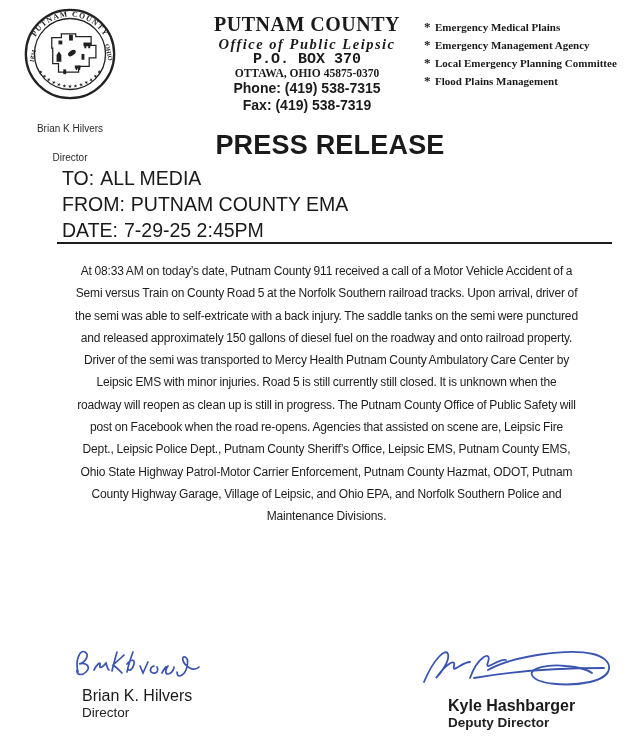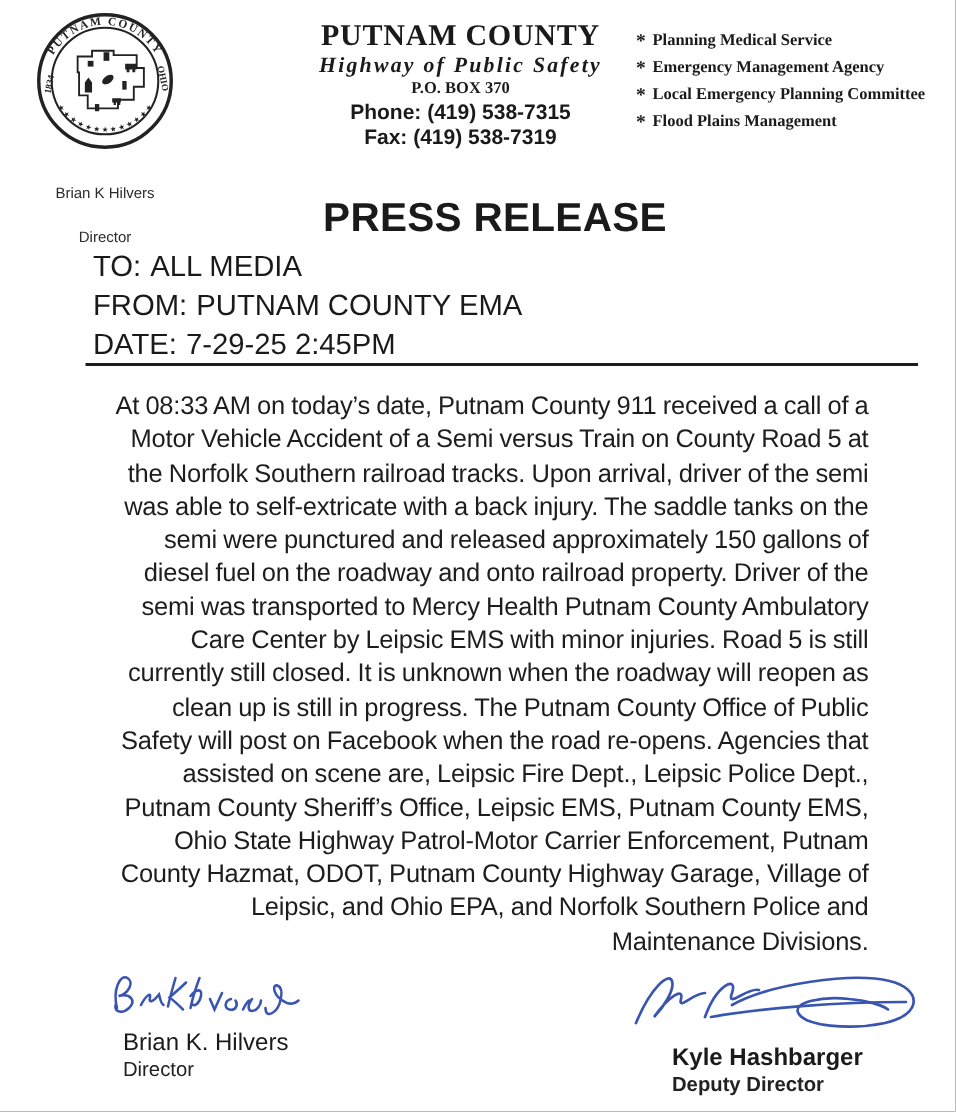--- a/index.html
+++ b/index.html
@@ -7,38 +7,38 @@
     position:relative;width:637px;height:741px;margin:0 auto;
     background:#ffffff;overflow:hidden;
     font-family:"Liberation Sans",sans-serif;color:#1a1a1a;
   }
   
   .seal-wrap{position:absolute;left:12px;top:6px;width:116px;text-align:center;}
   .seal-caption{font-size:10px;line-height:12px;color:#2b2b2b;margin-top:17px;}
   .org-block{position:absolute;left:182px;top:13px;width:250px;text-align:center;}
   .org-name{font-family:"Liberation Serif",serif;font-weight:bold;font-size:20px;letter-spacing:.5px;line-height:22px;}
   .org-office{font-family:"Liberation Serif",serif;font-weight:bold;font-style:italic;font-size:14.5px;letter-spacing:1.5px;line-height:18px;}
-  .org-po{font-family:Liberation Serif, serif;font-weight:bold;font-size:11px;line-height:13px;}
+  .org-po{font-family:Liberation Mono, monospace;font-weight:bold;font-size:15px;line-height:13px;}
   .org-city{font-family:"Liberation Serif",serif;font-weight:bold;font-size:11.5px;line-height:14px;}
   .org-phone,.org-fax{font-weight:bold;font-size:14px;line-height:17px;}
   .services{position:absolute;left:424px;top:21px;width:210px;}
   .service-item{font-family:"Liberation Serif",serif;font-weight:bold;font-size:11px;line-height:12px;margin-bottom:6px;display:flex;}
   .service-bullet{width:11px;flex:0 0 11px;font-size:13px;line-height:12px;}
   
   .title{position:absolute;left:0;top:130px;width:660px;text-align:center;
          font-size:27px;font-weight:bold;letter-spacing:.2px;}
   .memo{position:absolute;left:62px;top:165px;font-size:19.5px;line-height:26px;}
   .memo-line{white-space:nowrap;}
   .memo-label{margin-right:6px;}
   .rule{position:absolute;left:57px;top:242px;width:555px;height:2px;background:#1c1c1c;}
   
   .body-text{
     position:absolute;left:74px;top:260px;width:505px;
-    font-size:17px;line-height:22.3px;letter-spacing:-.15px;word-spacing:-.4px;
-    color:#1d1d1d;text-align:right;
+    font-size:12px;line-height:22.3px;letter-spacing:-.15px;word-spacing:-.4px;
+    color:#1d1d1d;text-align:center;
   }
   
   .sig-left{position:absolute;left:70px;top:642px;width:200px;}
   .sig-right{position:absolute;left:418px;top:638px;width:210px;}
   .sig-script{display:block;}
   .sig-name{font-size:16px;line-height:19px;margin-top:2px;}
   .sig-title{font-size:13.5px;line-height:16px;color:#222;}
   .sig-left .sig-name,.sig-left .sig-title{margin-left:12px;}
   .sig-right .sig-name,.sig-right .sig-title{margin-left:30px;font-weight:bold;}
 </style>
@@ -74,30 +74,31 @@
       <path d="M62,50 h3 v6 h-3 z" fill="#222"></path>
       <path d="M55,62 h6 v3 h-6 z M56,65 h1.6 v1.6 h-1.6 z M59,65 h1.6 v1.6 h-1.6 z" fill="#222"></path>
       <path d="M43,66 h3 v5 h-3 z" fill="#222"></path>
     </svg>
     <div class="seal-caption">Brian K Hilvers</div>
     <div class="seal-caption">Director</div>
   </div>
 
   <div class="org-block">
     <div class="org-name">PUTNAM COUNTY</div>
-    <div class="org-office">Highway of Public Safety</div>
+    <div class="org-office">Office of Public Leipsic</div>
     <div class="org-po">P.O. BOX 370</div>
+    <div class="org-city">OTTAWA, OHIO 45875-0370</div>
     <div class="org-phone">Phone:  (419) 538-7315</div>
     <div class="org-fax">Fax:  (419) 538-7319</div>
   </div>
 
   <div class="services">
     <div class="service-item">
       <span class="service-bullet">*</span>
-      <span>Planning Medical Service</span>
+      <span>Emergency Medical Plains</span>
     </div>
     <div class="service-item">
       <span class="service-bullet">*</span>
       <span>Emergency Management Agency</span>
     </div>
     <div class="service-item">
       <span class="service-bullet">*</span>
       <span>Local Emergency Planning Committee</span>
     </div>
     <div class="service-item">

